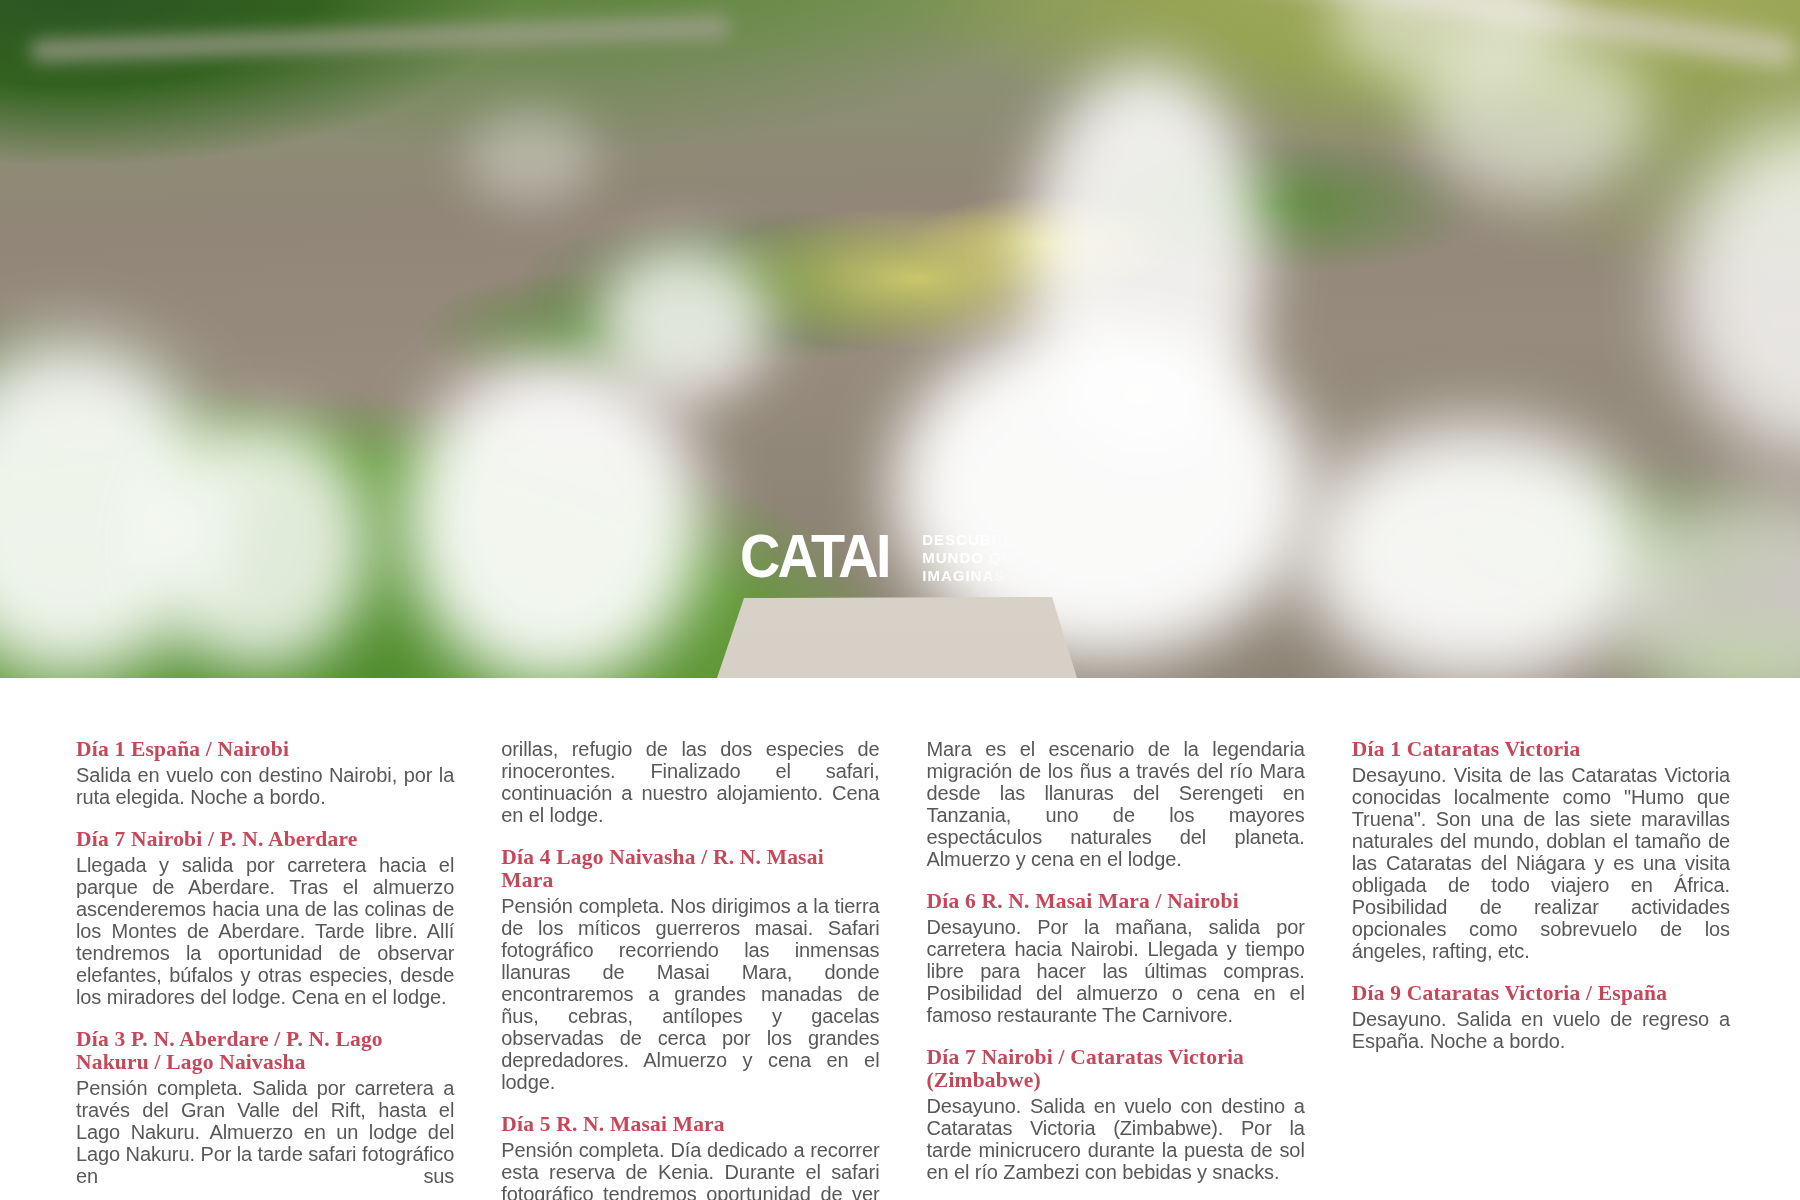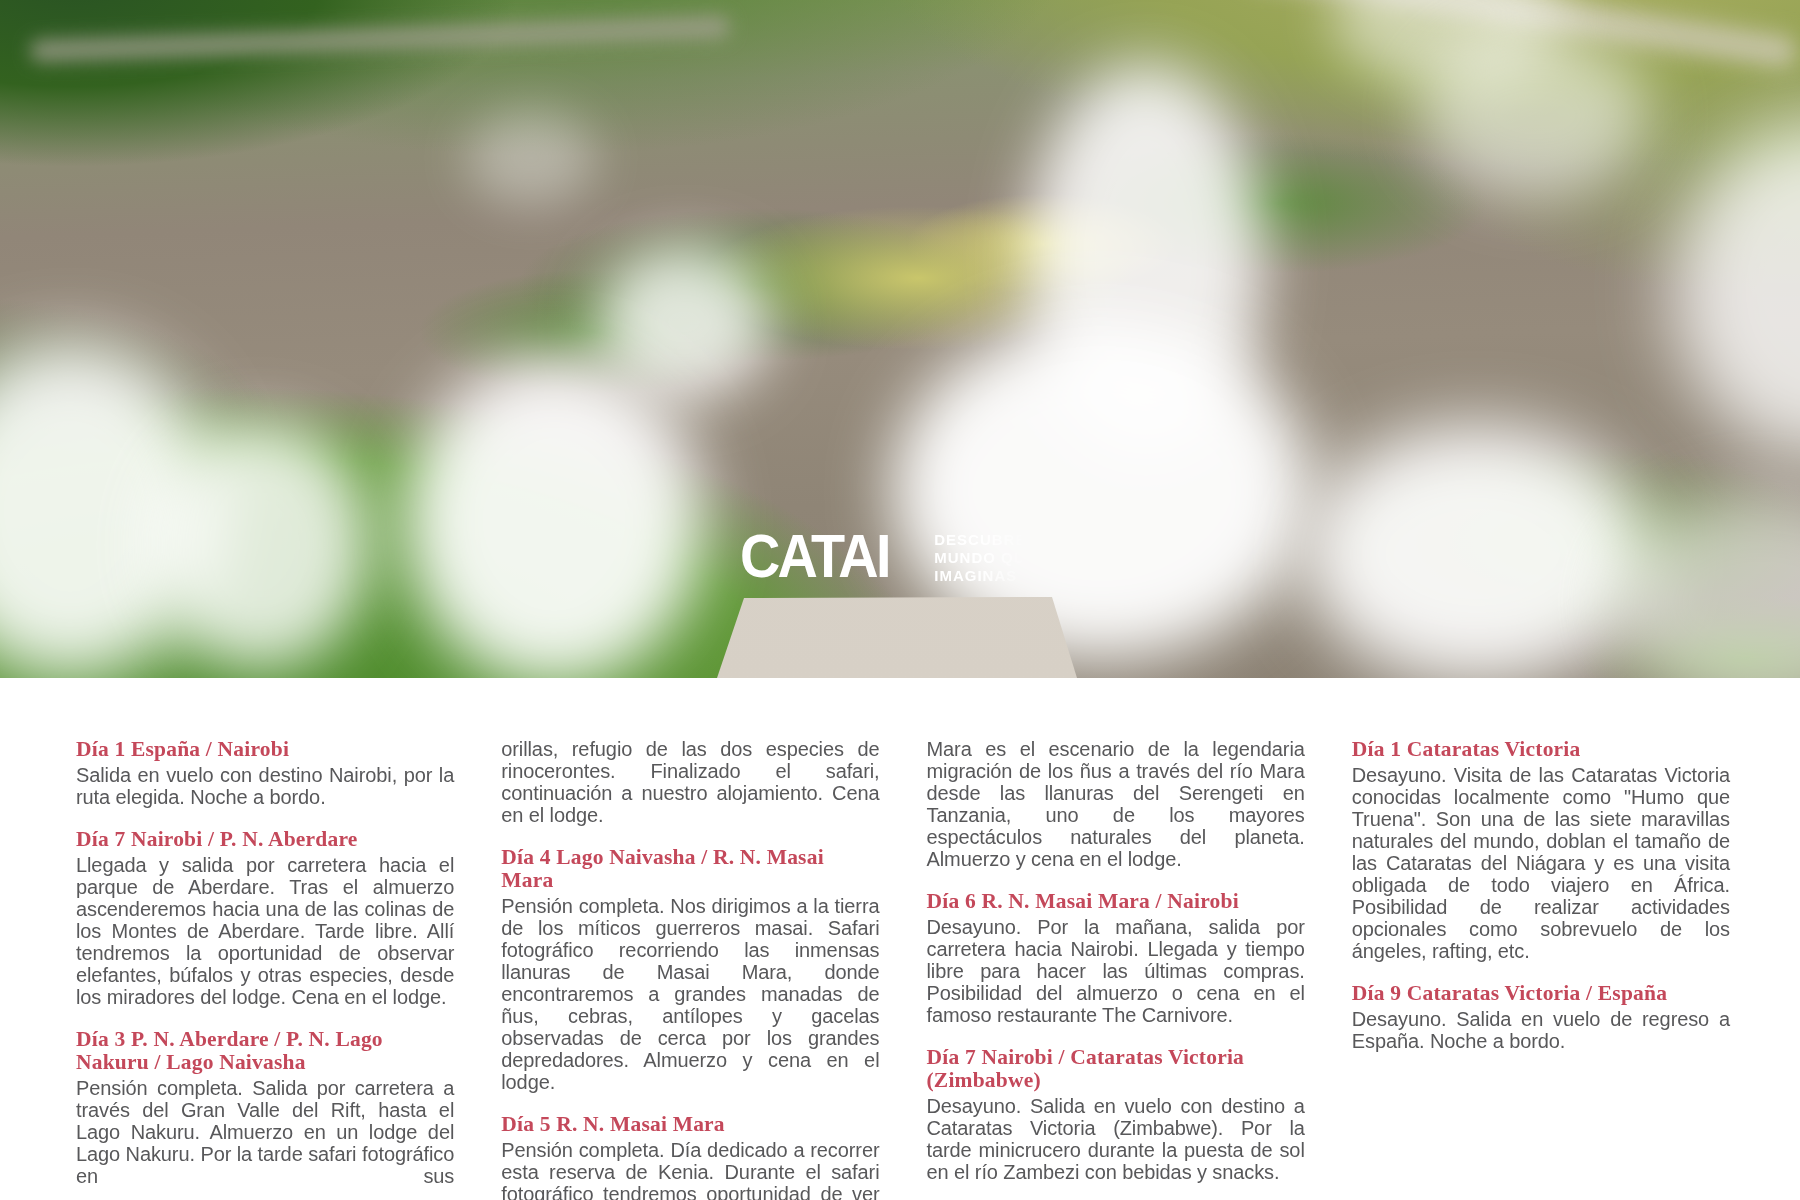--- a/index.html
+++ b/index.html
@@ -53,21 +53,21 @@
 
   
   .brand{position:absolute;left:740px;top:520px;display:flex;align-items:flex-end;gap:17px;
          color:var(--c-logo-white);}
   .wordmark{font-weight:900;font-size:62px;line-height:58px;letter-spacing:-3px;
             transform:scaleX(.9);transform-origin:left top;
             font-family:"Liberation Sans",sans-serif;}
   .tagline{padding-top:11px;font-weight:700;font-size:15px;line-height:18px;letter-spacing:1px;
            -webkit-mask-image:linear-gradient(to right,#000 45%,rgba(0,0,0,0) 82%);
            mask-image:linear-gradient(to right,#000 45%,rgba(0,0,0,0) 82%);}
-  .tagline span{display:block;margin-left:12px;}
+  .tagline span{display:block;}
 
   
   .fold{position:absolute;inset:0;background:linear-gradient(to bottom,#dbd5cb,var(--c-fold-beige));
         clip-path:polygon(744px 598px,1052px 597px,1077px 678px,717px 678px);}
 
   
   .content{position:absolute;left:0;top:678px;width:1800px;
            display:grid;grid-template-columns:repeat(4,1fr);column-gap:47px;
            padding:60px 70px 0 76px;}
   .block + .block{margin-top:20px;}

